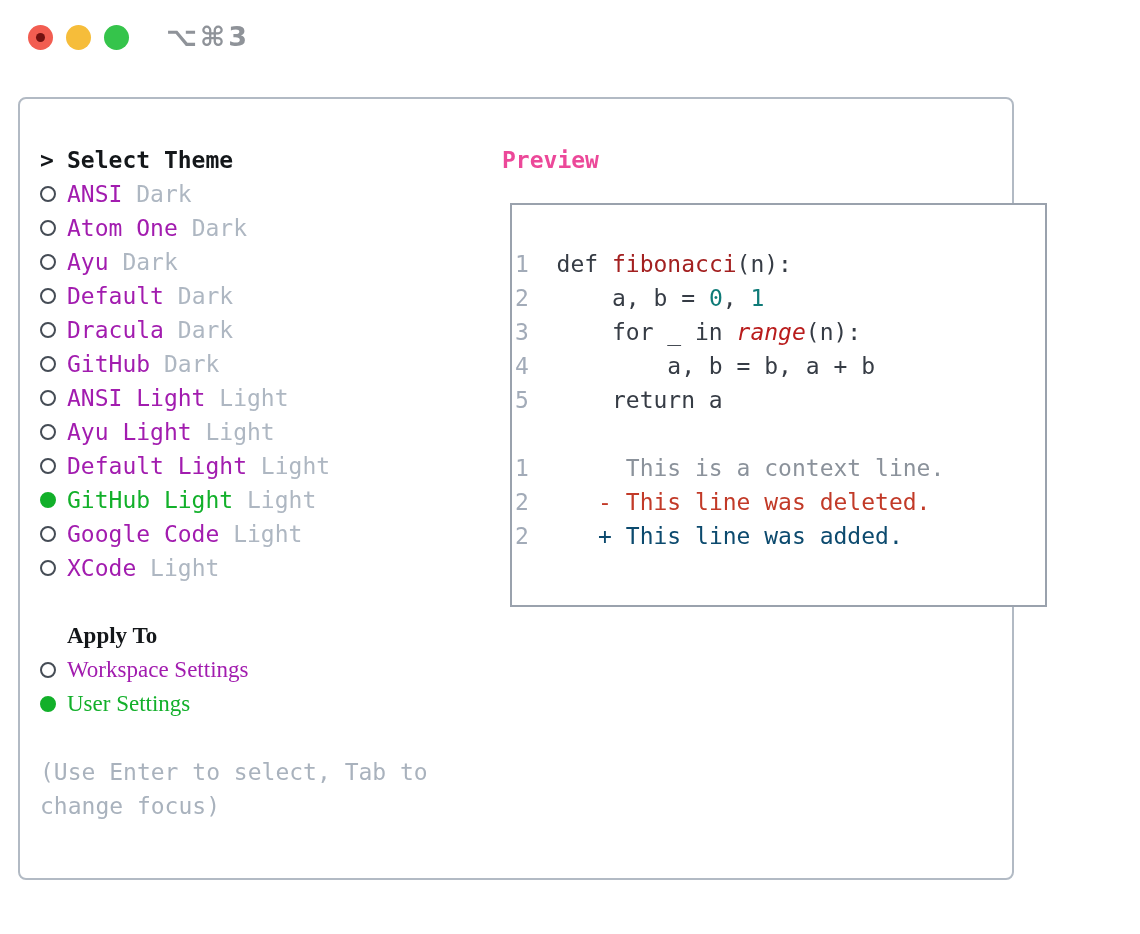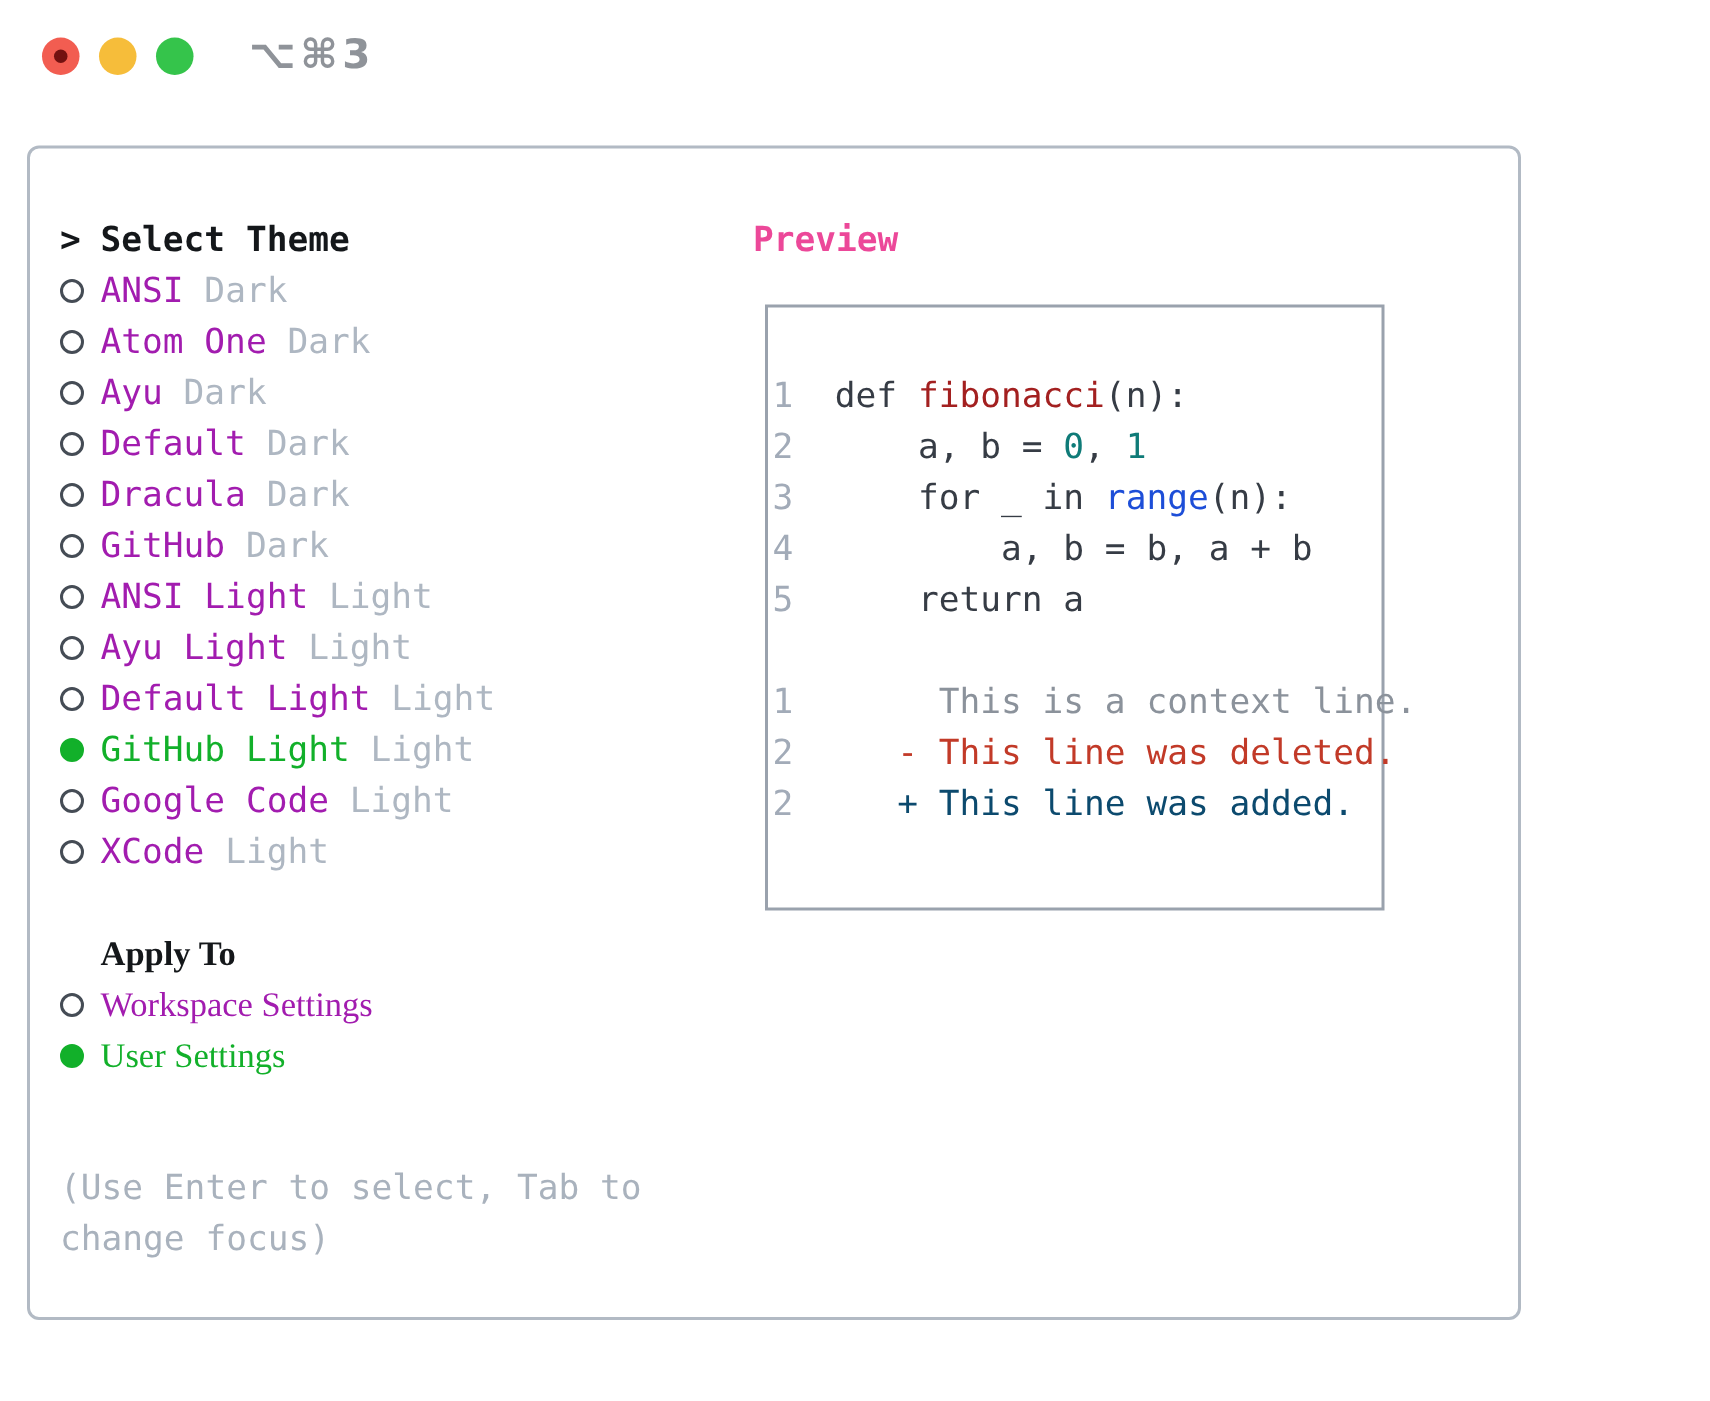--- a/index.html
+++ b/index.html
@@ -23,33 +23,33 @@
   .marker{width:27px;display:flex;align-items:center;flex:none;}
   .prompt{color:#14171a;font-weight:bold;font-size:23px;}
   .header-text{font-weight:bold;color:#14171a;}
   .radio{width:16px;height:16px;border:2px solid #454c55;border-radius:50%;box-sizing:border-box;background:transparent;}
   .row.selected .radio{background:#12b02a;border-color:#12b02a;}
   .opt-name{color:#a21caf;}
   .row.selected .opt-name{color:#12b02a;}
   .opt-variant{color:#aeb7c2;}
   .theme-list{position:absolute;left:20px;top:44px;}
   .apply-list{position:absolute;left:20px;top:520px;font-family:Liberation Serif, serif;}
-  .hint{position:absolute;left:20px;top:676px;text-align:center;}
+  .hint{position:absolute;left:20px;top:656px;text-align:center;}
   .hint .row{color:#a9b2bd;}
   
   .preview-title{position:absolute;left:482px;top:44px;font-weight:bold;color:#ec4899;}
-  .preview-box{position:absolute;left:490px;top:104px;width:413px;height:404px;box-sizing:border-box;
+  .preview-box{position:absolute;left:490px;top:104px;width:537px;height:404px;box-sizing:border-box;
                border:2px solid #9aa2ad;background:#ffffff;}
   .code{position:absolute;left:3px;top:42px;}
   .code-line{height:34px;line-height:34px;font-size:23px;white-space:pre;}
   .seg-ln{color:#a2abb8;}
   .seg-code{color:#363c45;}
   .seg-fn{color:#a32020;}
   .seg-lit{color:#0f7b78;}
-  .seg-call{color:#1d4ed8;}
+  .seg-call{color:#b91c1c;font-style:italic;}
   .seg-ctx{color:#8b929b;}
   .seg-del{color:#c23a28;}
   .seg-add{color:#0c4a6e;}
 </style>
 </head>
 <body>
 
 <div class="window">
   <div class="titlebar">
     <div class="traffic-lights">

